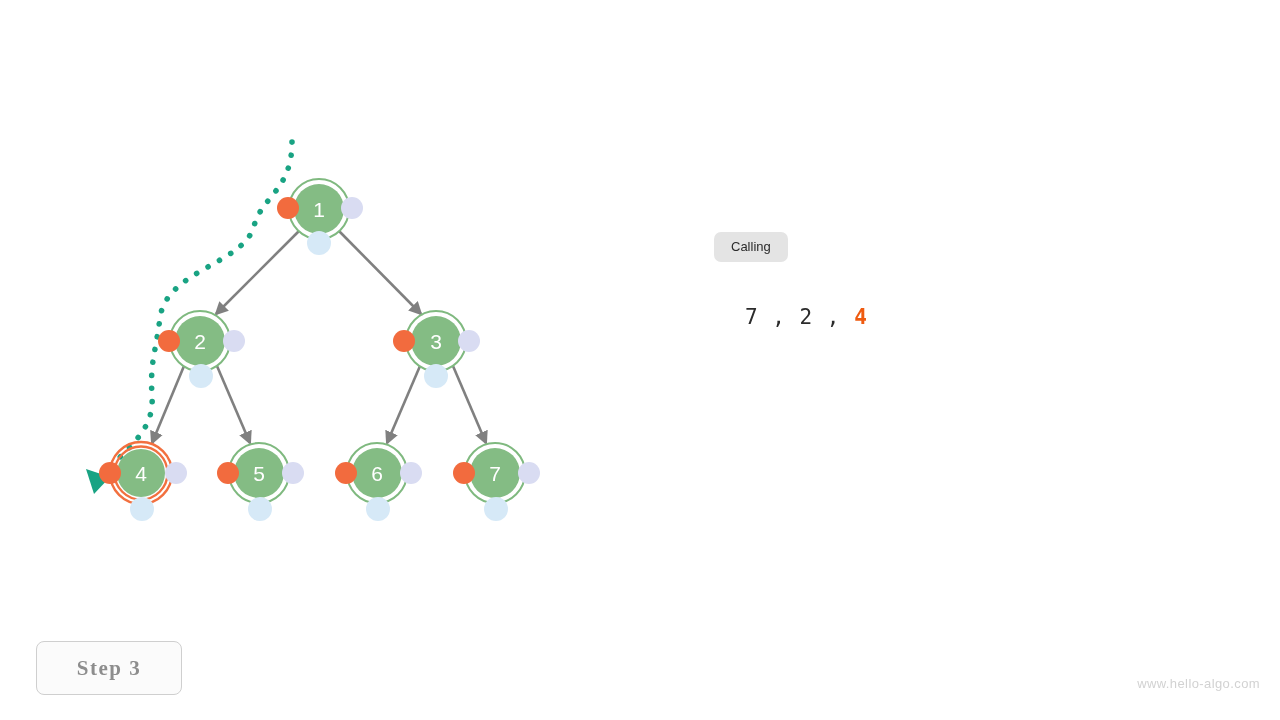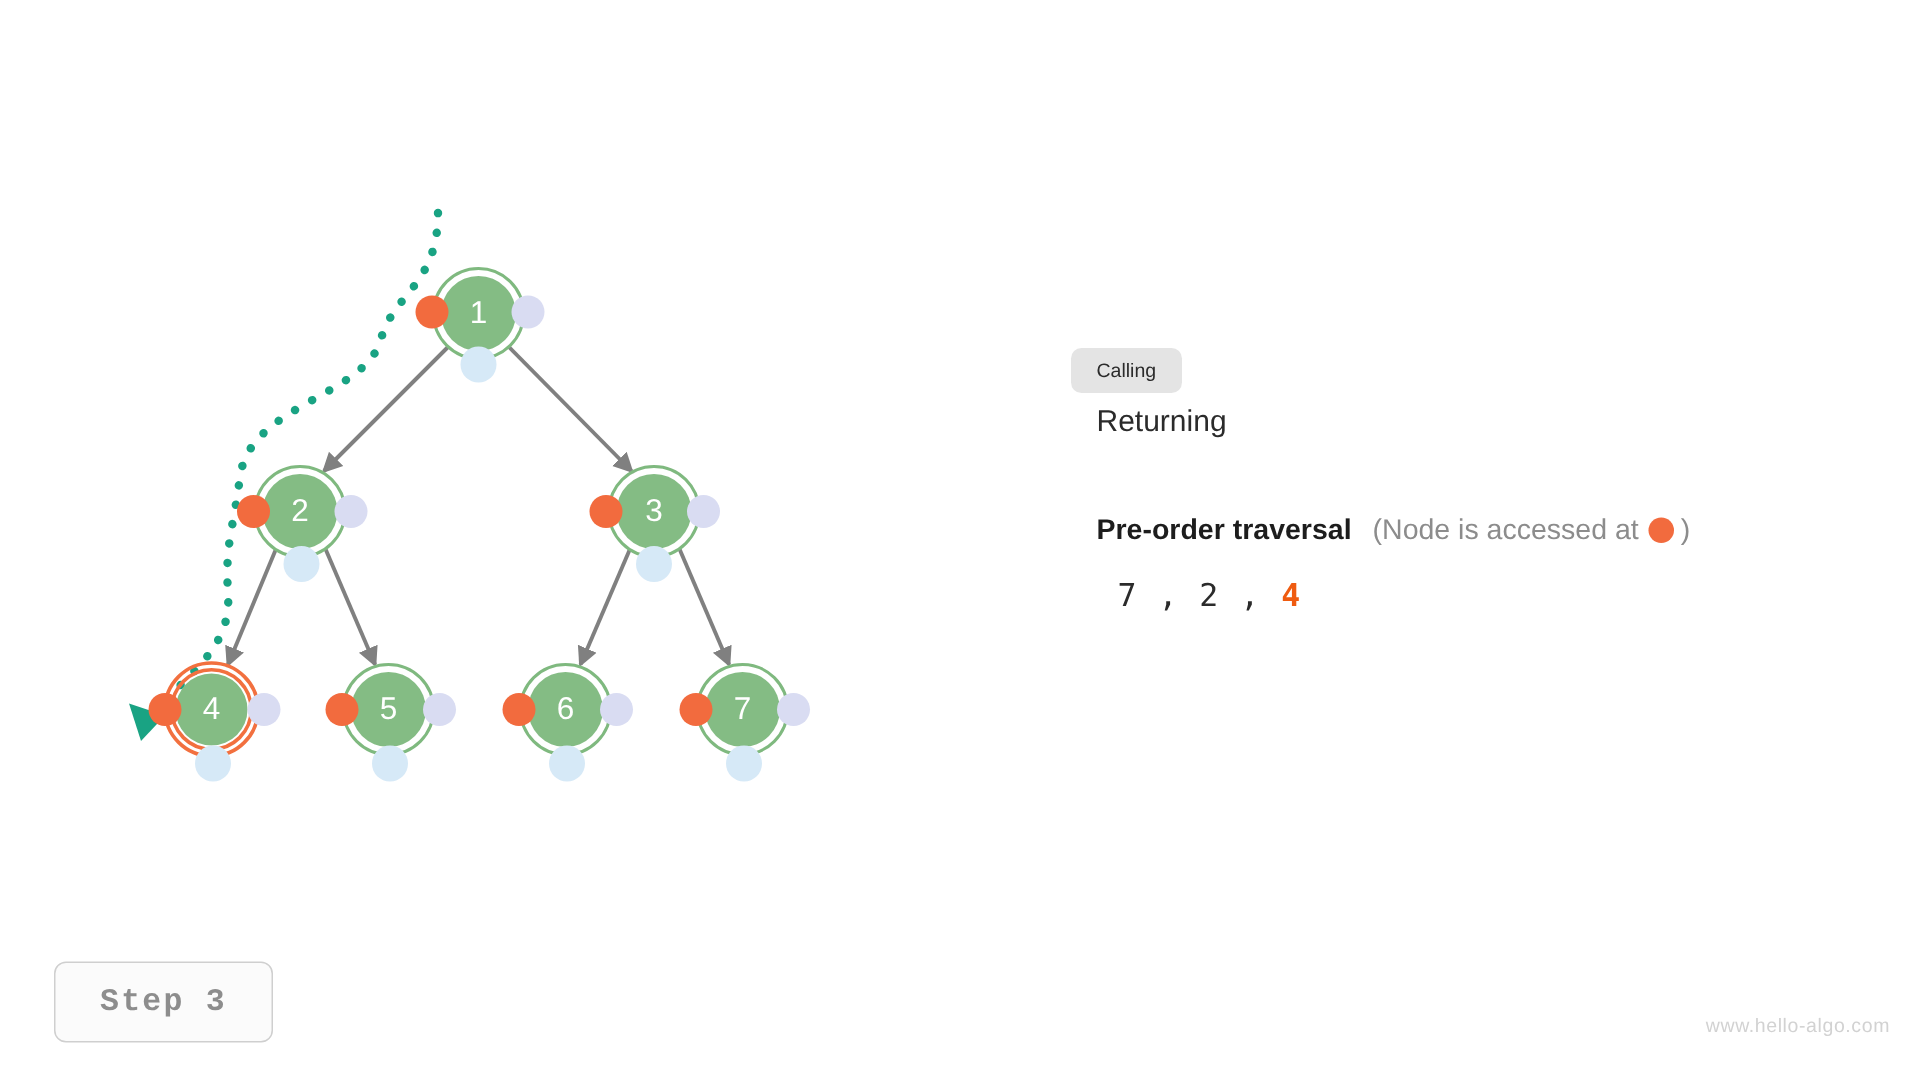--- a/index.html
+++ b/index.html
@@ -101,21 +101,21 @@
     left: 36px;
     top: 641px;
     width: 144px;
     height: 52px;
     border: 1px solid #cfcfcf;
     border-radius: 8px;
     background: #fbfbfb;
     display: flex;
     align-items: center;
     justify-content: center;
-    font-family: Liberation Mono, monospace;
+    font-family: Liberation Serif, serif;
     font-weight: bold;
     font-size: 21px;
     color: #8d8d8d;
     letter-spacing: 1.5px;
   }
 
   
   #watermark {
     position: absolute;
     right: 20px;
@@ -217,29 +217,22 @@
     <text x="495" y="473" fill="#ffffff" font-size="21" font-family="Liberation Sans, sans-serif" text-anchor="middle" dominant-baseline="central">7</text>
   </g>
 </svg>
 
 <div id="info-panel">
 
   <div class="state-row">
     <span class="state-badge">Calling</span>
   </div>
 
-  <div class="state-row">
-    <span class="state-plain">Returning</span>
-  </div>
 
   <div id="traversal-block">
-    <div id="traversal-title-line">
-      <span id="traversal-title">Pre-order traversal</span>
-      <span id="traversal-note"><span>(Node is accessed at</span><span class="note-dot"></span><span>)</span></span>
-    </div>
 
     <div id="traversal-values"><span>7 ,  2 ,  </span><span class="cur">4</span></div>
   </div>
 </div>
 
 <div id="step-chip">Step 3</div>
 
 <div id="watermark">www.hello-algo.com</div>
 
 </body></html>

